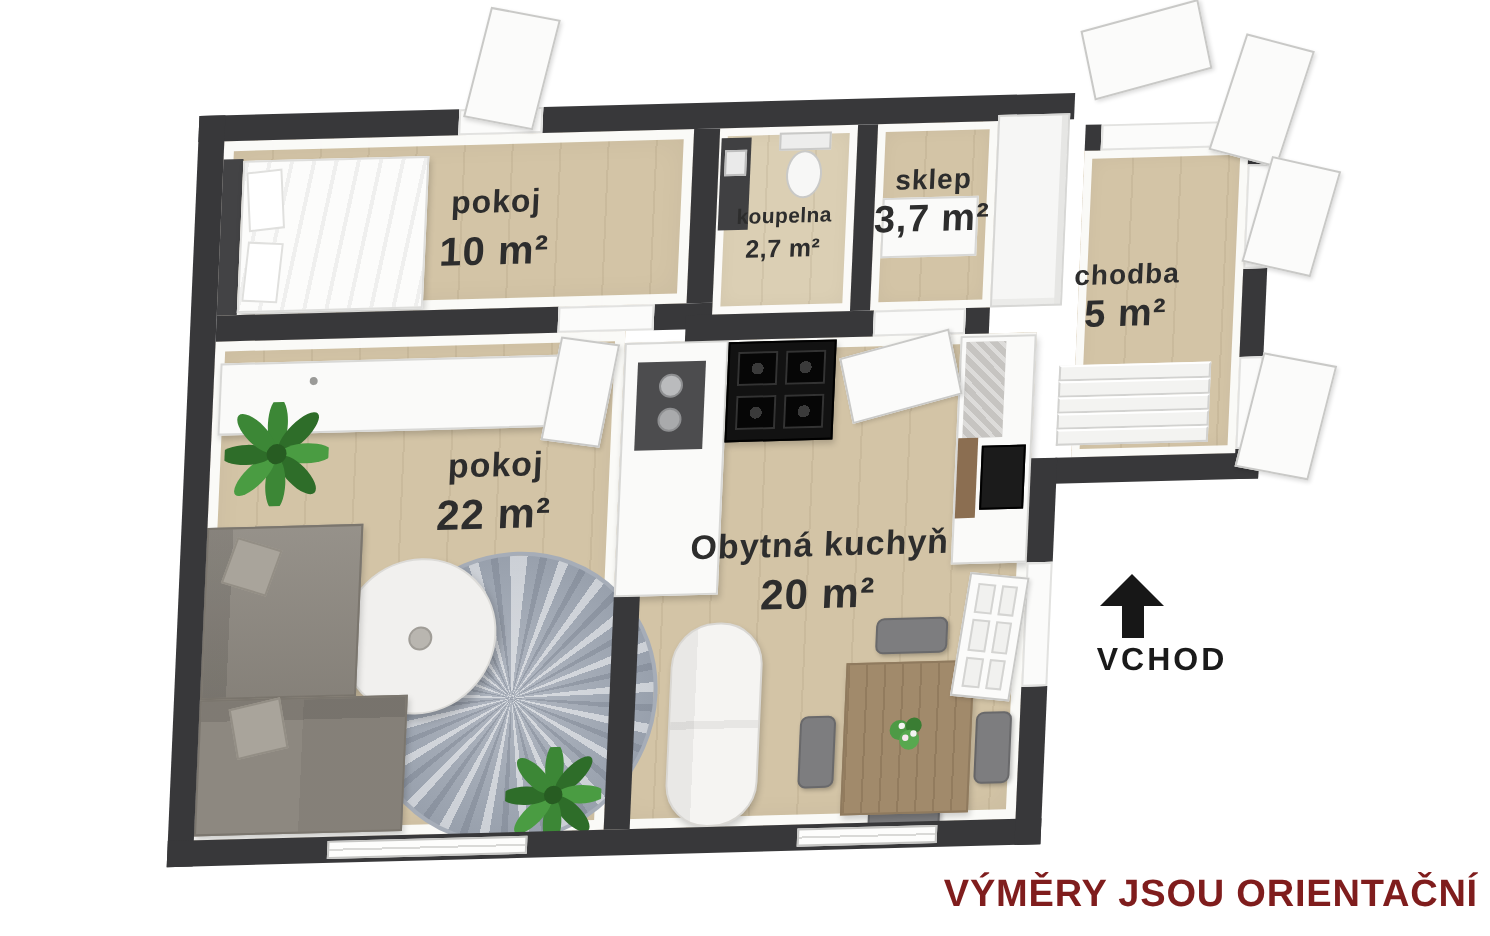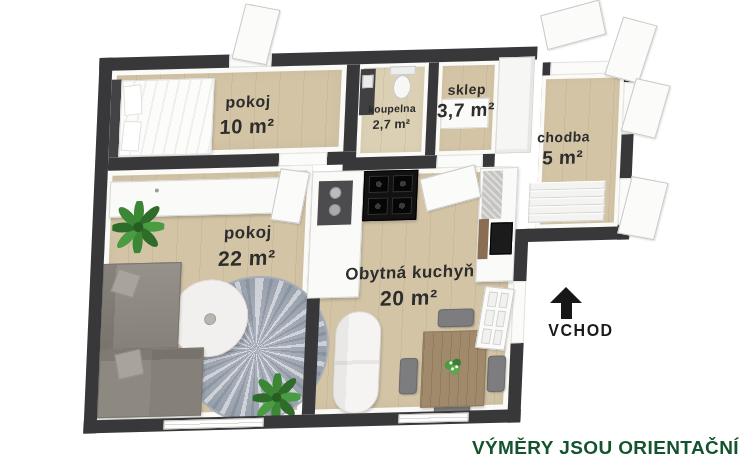--- a/index.html
+++ b/index.html
@@ -47,21 +47,21 @@
           background-image:radial-gradient(circle at 50% 50%, #3a3a3a 0 3px, rgba(0,0,0,0) 3px);}
   .panelgrid{display:grid;grid-template-columns:1fr 1fr;grid-template-rows:1fr 1fr 1fr;gap:3px;padding:4px;box-sizing:border-box;height:100%;}
   .panelgrid div{background:#f1f1ef;border:1px solid #d4d4d2;}
   
   #vchod-arrow-head{left:550px;top:287px;width:0;height:0;z-index:8;
     border-left:16px solid transparent;border-right:16px solid transparent;border-bottom:16px solid #171717;}
   #vchod-arrow-stem{left:561px;top:302px;width:11px;height:17px;background:#171717;z-index:8;}
   #vchod-label{left:536px;top:322px;width:90px;text-align:center;font-size:16px;font-weight:700;
     letter-spacing:1.5px;color:#1a1a1a;z-index:8;}
   
-  #caption{right:6px;top:437px;font-size:19px;font-weight:700;letter-spacing:.4px;color:#14532d;z-index:8;}
+  #caption{right:6px;top:437px;font-size:19px;font-weight:700;letter-spacing:.4px;color:#7f1d1d;z-index:8;}
 </style>
 </head>
 <body>
 
 <div id="plan" class="abs">
 
   <div class="abs floor" style="left:13px;top:19px;width:235px;height:87px;"></div>
   <div class="abs floor small light" style="left:261px;top:19px;width:69px;height:93px;"></div>
   <div class="abs floor small" style="left:340px;top:19px;width:60px;height:93px;"></div>
   <div class="abs floor small" style="left:444px;top:35px;width:82px;height:153px;"></div>

